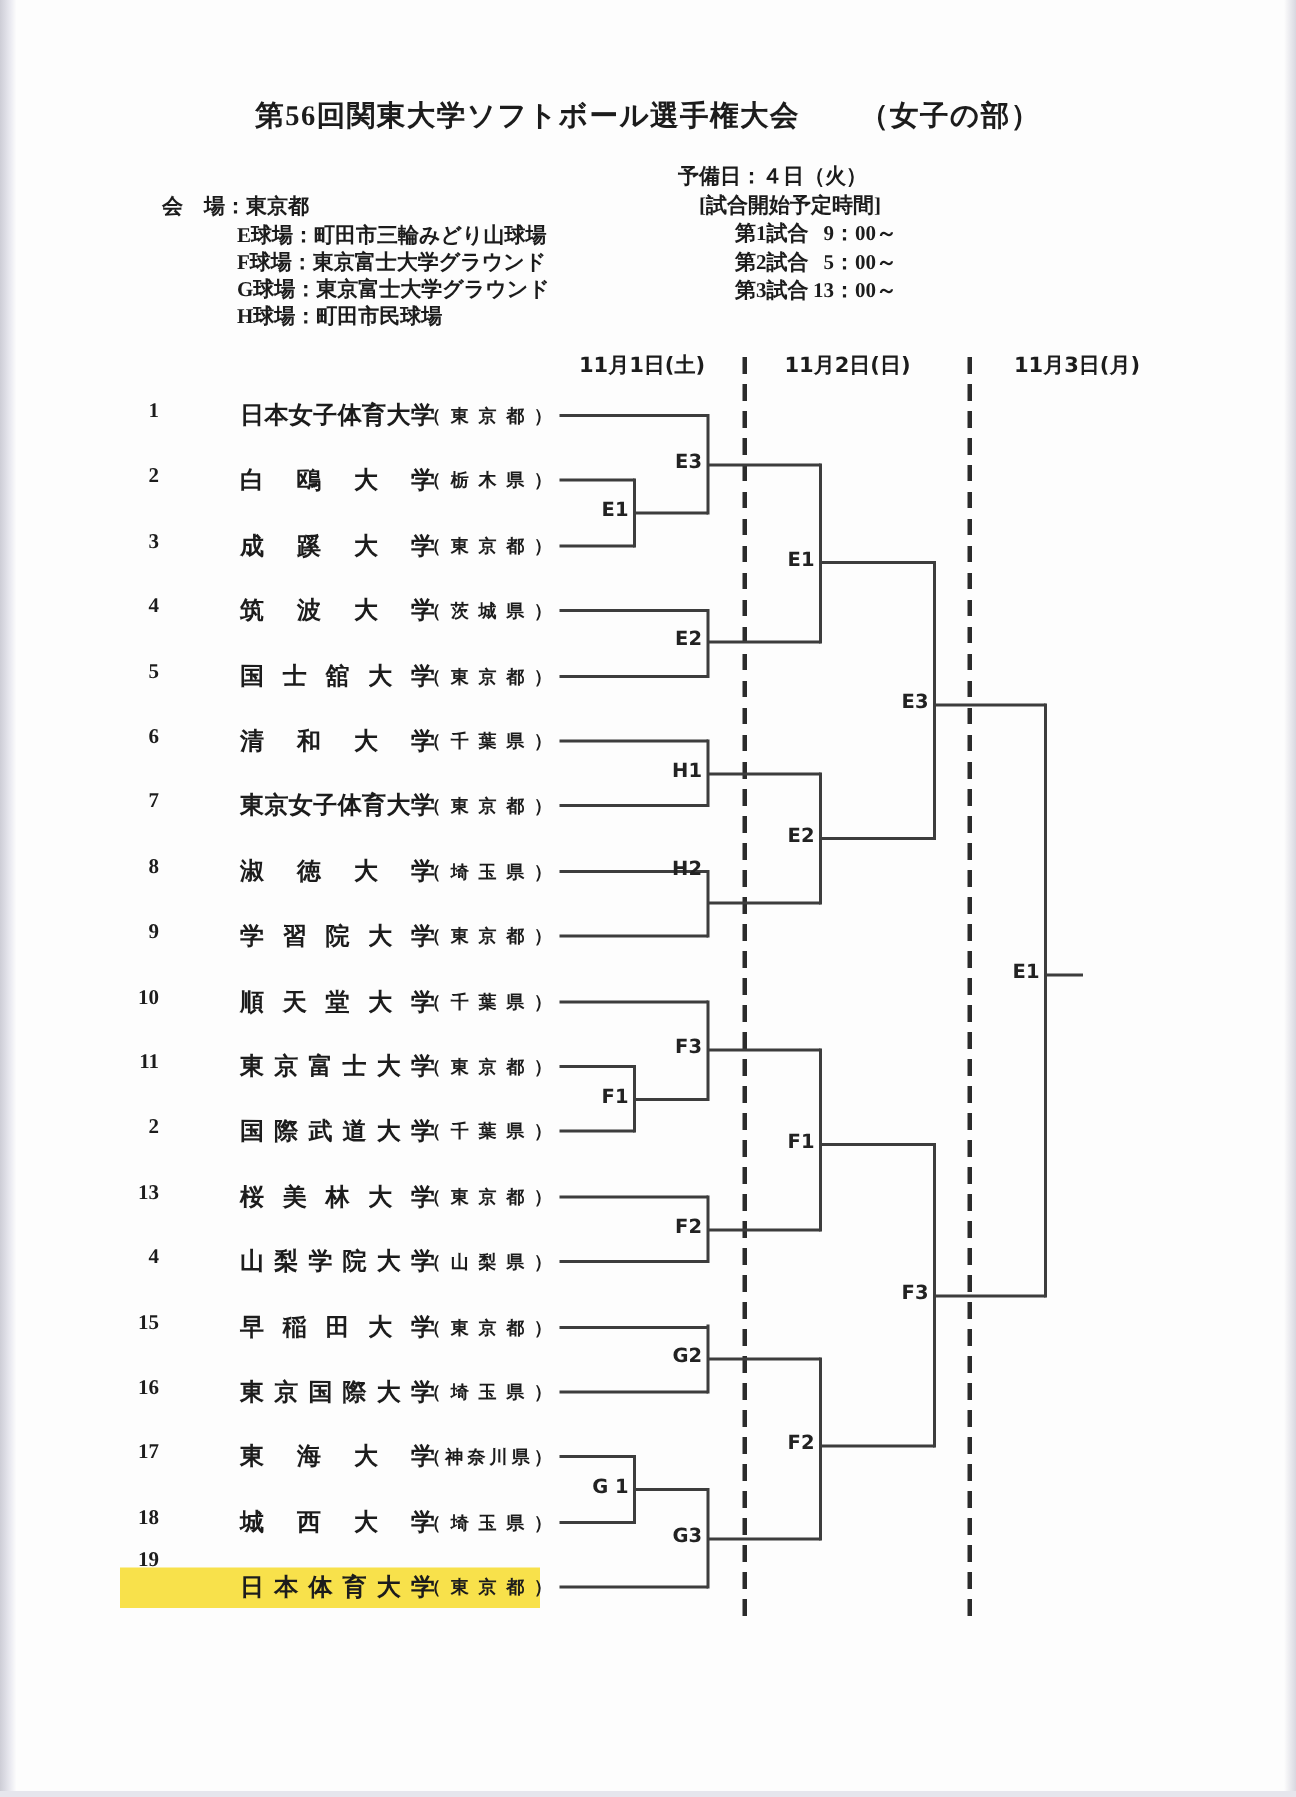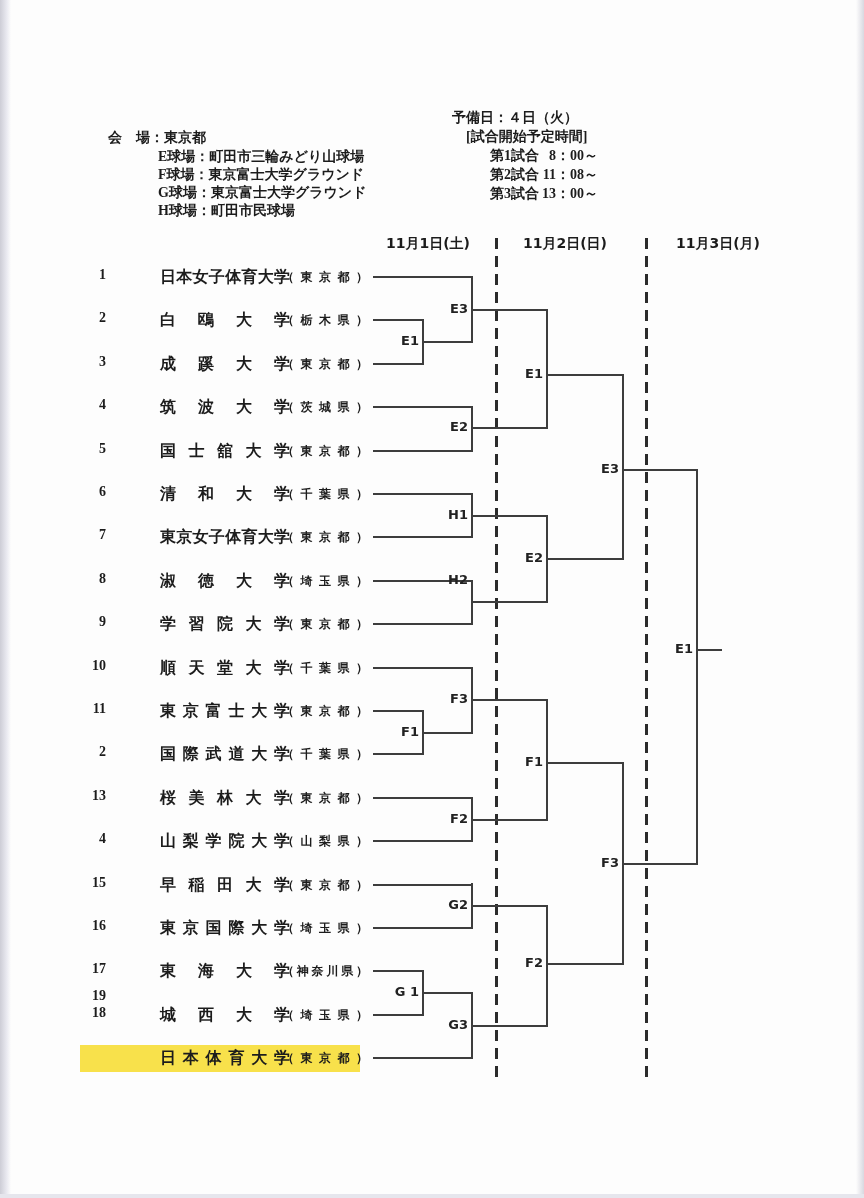--- a/index.html
+++ b/index.html
@@ -52,33 +52,34 @@
   .txt{z-index:1;}
 </style>
 </head>
 <body>
 
 <div class="page">
   <div class="edge-left"></div>
   <div class="edge-right"></div>
   <div class="edge-bottom"></div>
 
+  <div class="title">第56回関東大学ソフトボール選手権大会　　（女子の部）</div>
 
   <div class="info" style="left:108px;top:129px;">会　場：東京都</div>
   <div class="info" style="left:158px;top:148px;">E球場：町田市三輪みどり山球場</div>
   <div class="info" style="left:158px;top:166px;">F球場：東京富士大学グラウンド</div>
   <div class="info" style="left:158px;top:184px;">G球場：東京富士大学グラウンド</div>
   <div class="info" style="left:158px;top:202px;text-align:center;">H球場：町田市民球場</div>
 
   <div class="info" style="left:452px;top:109px;">予備日：４日（火）</div>
   <div class="info" style="left:466px;top:128px;">[試合開始予定時間]</div>
   <div class="info" style="left:490px;top:147px;">第1試合</div>
-  <div class="sched-time" style="left:500px;top:147px;">8：00～</div>
+  <div class="sched-time" style="left:500px;top:147px;">9：00～</div>
   <div class="info" style="left:490px;top:166px;">第2試合</div>
-  <div class="sched-time" style="left:500px;top:166px;">11：08～</div>
+  <div class="sched-time" style="left:500px;top:166px;">5：00～</div>
   <div class="info" style="left:490px;top:185px;">第3試合</div>
   <div class="sched-time" style="left:500px;top:185px;">13：00～</div>
 
   <div class="colhead" style="left:428px;">11月1日(土)</div>
   <div class="colhead" style="left:565px;">11月2日(日)</div>
   <div class="colhead" style="left:718px;">11月3日(月)</div>
 
   <div class="dashline" style="left:495px;"></div>
   <div class="dashline" style="left:645px;"></div>
 
@@ -369,21 +370,21 @@
       </div>
       <div class="team-pref txt" style="top: 1007px;">
         <span>（</span>
         <span>埼</span>
         <span>玉</span>
         <span>県</span>
         <span>）</span>
       </div>
       <div class="hline" style="left: 373px; top: 1014px; width: 50px; background: rgb(61, 61, 61);"></div>
       <div class="hl" style="left: 80px; top: 1045px; width: 280px; height: 27px; background: rgb(248, 225, 75);"></div>
-      <div class="team-no txt" style="left: 70px; top: 988px;">19</div>
+      <div class="team-no txt" style="left: 70px; top: 1033px;">19</div>
       <div class="team-name txt" style="top: 1048px;">
         <span>日</span>
         <span>本</span>
         <span>体</span>
         <span>育</span>
         <span>大</span>
         <span>学</span>
       </div>
       <div class="team-pref txt" style="top: 1050px;">
         <span>（</span>

